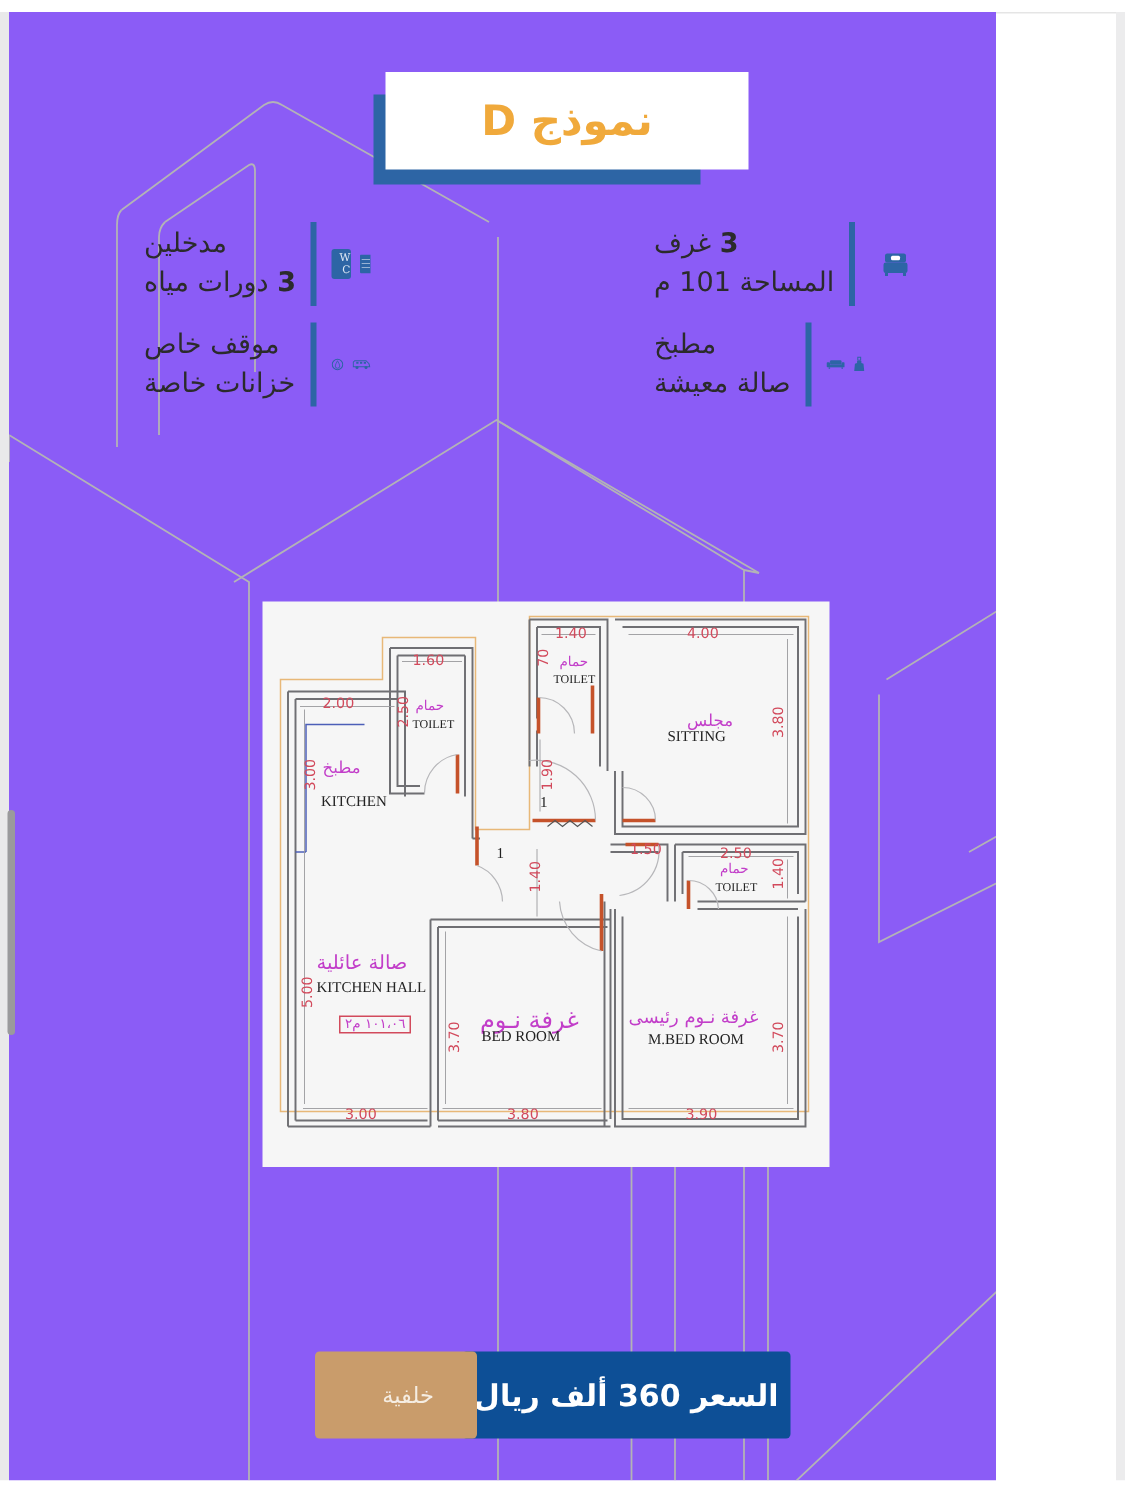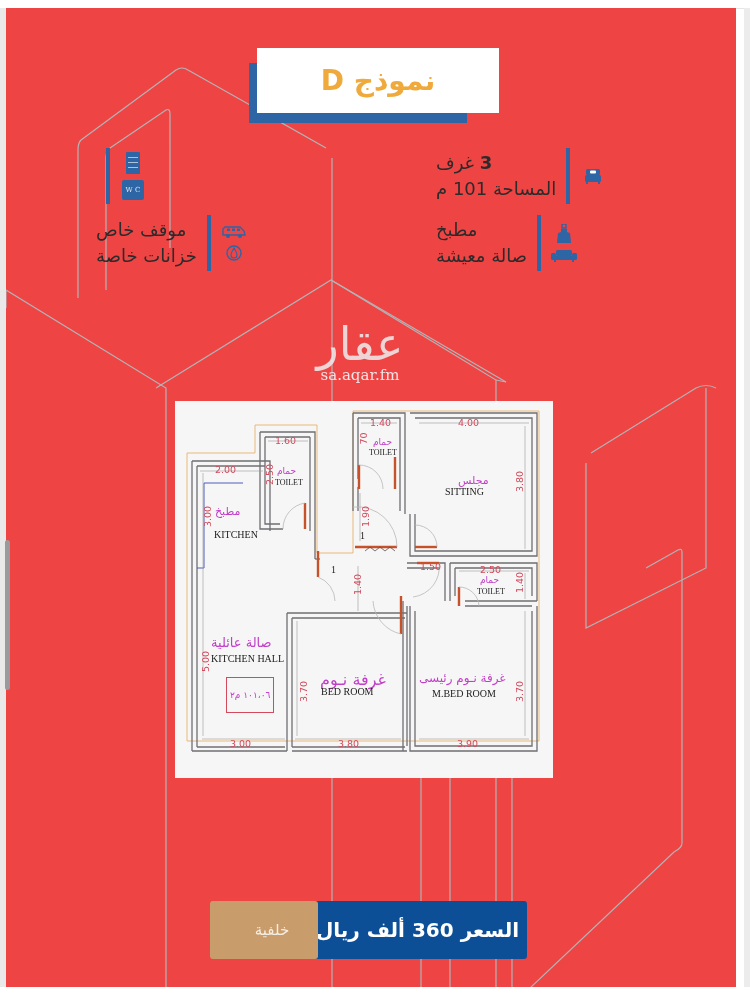--- a/index.html
+++ b/index.html
@@ -1,50 +1,50 @@
 <!DOCTYPE html>
 <html><head>
 <meta charset="utf-8">
 <style>
   html,body{margin:0;padding:0;}
   body{width:750px;height:996px;background:#ffffff;position:relative;overflow:hidden;font-family:"DejaVu Sans",sans-serif;}
   .top-strip{position:absolute;left:0;top:0;width:750px;height:8px;background:#ffffff;border-bottom:1px solid #e5e5e5;}
   .bottom-strip{position:absolute;left:0;top:987px;width:750px;height:9px;background:#ffffff;}
-  .poster{position:absolute;left:6px;top:8px;width:730px;height:979px;background:#ef4444;overflow:hidden;}
+  .poster{position:absolute;left:6px;top:8px;width:658px;height:979px;background:#8b5cf6;overflow:hidden;}
   .bg-lines{position:absolute;left:0;top:0;width:738px;height:979px;}
   .left-edge{position:absolute;left:0;top:8px;width:6px;height:979px;background:#e9e9ea;}
   .right-edge{position:absolute;left:744px;top:8px;width:6px;height:979px;background:#ececed;}
   .scrollbar{position:absolute;left:5px;top:540px;width:5px;height:150px;background:#9a9a9c;border-radius:3px;}
 
   
   .title-shadow{position:absolute;left:243px;top:55px;width:218px;height:60px;background:#2d65a5;}
   .title-card{position:absolute;left:251px;top:40px;width:242px;height:65px;background:#ffffff;display:flex;align-items:center;justify-content:center;}
   .title-text{font-family:"DejaVu Sans",sans-serif;font-weight:bold;font-size:28px;color:#f0a93b;direction:rtl;}
 
   
   .feature{position:absolute;display:flex;align-items:center;direction:rtl;}
-  .feat-icons{display:flex;flex-direction:column;align-items:center;gap:6px;width:26px;}
+  .feat-icons{display:flex;flex-direction:row;align-items:center;gap:6px;width:26px;}
   .feat-bar{width:4px;height:56px;background:#2d65a5;margin:0 10px;}
   .feat-text{display:flex;flex-direction:column;align-items:flex-end;gap:2px;}
   .feat-line{font-family:"DejaVu Sans",sans-serif;font-size:18px;color:#2b2b2b;direction:rtl;white-space:nowrap;line-height:24px;}
   .feat-line b{font-weight:bold;}
 
   
   .watermark{position:absolute;left:300px;top:320px;width:120px;text-align:center;color:#eeeeef;}
   .wm-ar{font-family:"DejaVu Sans",sans-serif;font-size:46px;line-height:48px;opacity:.85;}
   .wm-url{font-family:"DejaVu Serif",serif;font-size:15px;margin-top:-2px;opacity:.95;}
 
   
   .plan{position:absolute;left:175px;top:401px;width:378px;height:377px;background:#f6f6f6;}
   .plan svg{position:absolute;left:0;top:0;}
   .plan-label{position:absolute;font-family:"Liberation Serif",serif;font-size:10px;color:#222;white-space:nowrap;}
   .plan-ar{position:absolute;font-family:"DejaVu Sans",sans-serif;font-size:11px;color:#c23ec9;white-space:nowrap;direction:rtl;}
   .dim{position:absolute;font-family:"DejaVu Sans",sans-serif;font-size:9.5px;color:#d24a5c;white-space:nowrap;}
   .dim.v{transform:rotate(-90deg);transform-origin:center;}
-  .area-box{position:absolute;border:1px solid #d24a5c;font-size:9px;color:#c23ec9;padding:12px 3px;direction:rtl;font-family:"DejaVu Sans",sans-serif;}
+  .area-box{position:absolute;border:1px solid #d24a5c;font-size:9px;color:#c23ec9;padding:0 3px;direction:rtl;font-family:"DejaVu Sans",sans-serif;}
 
   
   .btn{position:absolute;display:flex;align-items:center;justify-content:center;border-radius:3px;direction:rtl;cursor:pointer;}
   .btn-price{left:308px;top:901px;width:219px;height:58px;background:#0d4f96;color:#ffffff;font-family:"DejaVu Sans",sans-serif;font-weight:bold;font-size:20px;}
   .btn-bg{left:210px;top:901px;width:92px;height:58px;background:#c99c6b;color:#f5ede2;font-family:"DejaVu Sans",sans-serif;font-size:15px;padding-left:16px;}
 </style>
 </head>
 <body>
 
 <div class="top-strip"></div>
@@ -122,20 +122,24 @@
         <rect x="0" y="0" width="14" height="22" rx="1" fill="#2d65a5"></rect>
         <rect x="2" y="5" width="10" height="0.8" fill="#cdd9ea"></rect>
         <rect x="2" y="10" width="10" height="0.8" fill="#cdd9ea"></rect>
         <rect x="2" y="15" width="10" height="0.8" fill="#cdd9ea"></rect>
       </svg>
       <div style="width:22px;height:20px;background:#2d65a5;border-radius:2px;color:#dfe8f4;font-family:'DejaVu Serif',serif;font-size:7px;display:flex;align-items:center;justify-content:center;">
         <span>W C</span>
       </div>
     </div>
     <div class="feat-bar"></div>
+    <div class="feat-text">
+      <div class="feat-line">مدخلين</div>
+      <div class="feat-line"><b>3</b> <span>دورات مياه</span></div>
+    </div>
   </div>
 
   <div class="feature" style="left:90px;top:207px;">
     <div class="feat-icons">
       <svg width="24" height="14" viewBox="0 0 24 14">
         <path d="M3 2 L18 2 L22 6 L23 10 L1 10 L1 4 Z" fill="none" stroke="#2d65a5" stroke-width="1.4"></path>
         <rect x="5" y="3.5" width="3" height="2.5" fill="#2d65a5"></rect>
         <rect x="10" y="3.5" width="3" height="2.5" fill="#2d65a5"></rect>
         <rect x="15" y="3.5" width="3" height="2.5" fill="#2d65a5"></rect>
         <circle cx="6" cy="11" r="2" fill="#2d65a5"></circle>
@@ -146,24 +150,20 @@
         <path d="M8 3 Q5 8 5 10 Q5 13 8 13 Q11 13 11 10 Q11 8 8 3 Z" fill="none" stroke="#2d65a5" stroke-width="1.1"></path>
       </svg>
     </div>
     <div class="feat-bar"></div>
     <div class="feat-text">
       <div class="feat-line">موقف خاص</div>
       <div class="feat-line">خزانات خاصة</div>
     </div>
   </div>
 
-  <div class="watermark" style="left:294px;top:312px;">
-    <div class="wm-ar">عقار</div>
-    <div class="wm-url">sa.aqar.fm</div>
-  </div>
 </div>
 
 <div class="plan">
   <svg width="378" height="377" viewBox="0 0 378 377" fill="none">
 
     <path d="M80 24 L142 24 L142 152 L178 152 L178 10 L364 10 L364 340 L12 340 L12 52 L80 52 Z" stroke="#e8b878" stroke-width="1"></path>
 
     <g stroke="#6f6f73" stroke-width="1.3">
 
       <path d="M17 60 L95 60 L95 130"></path>

